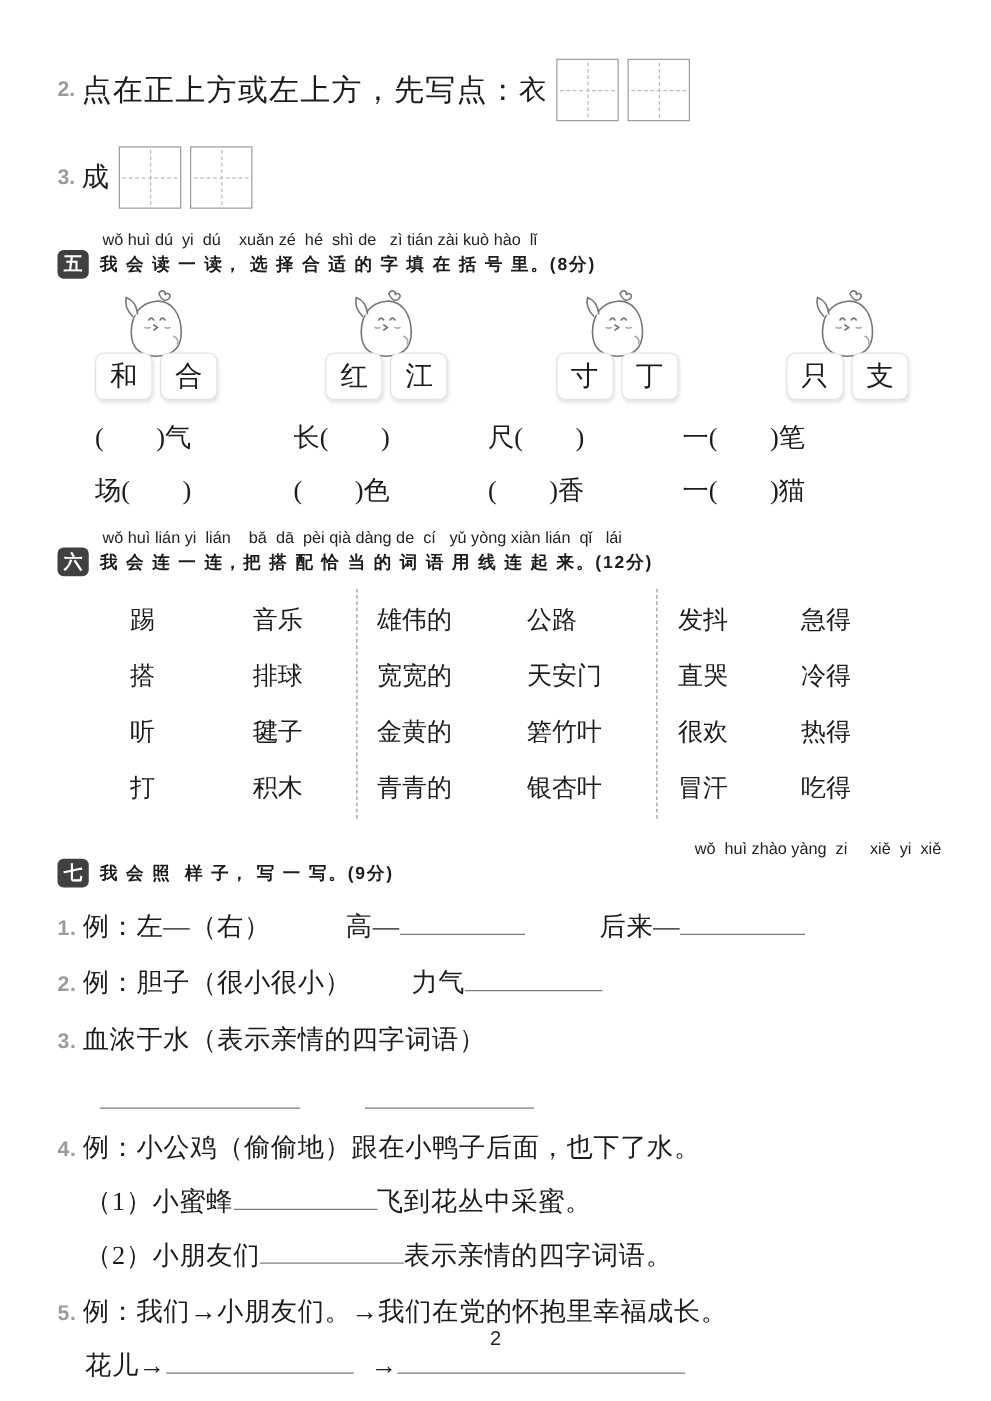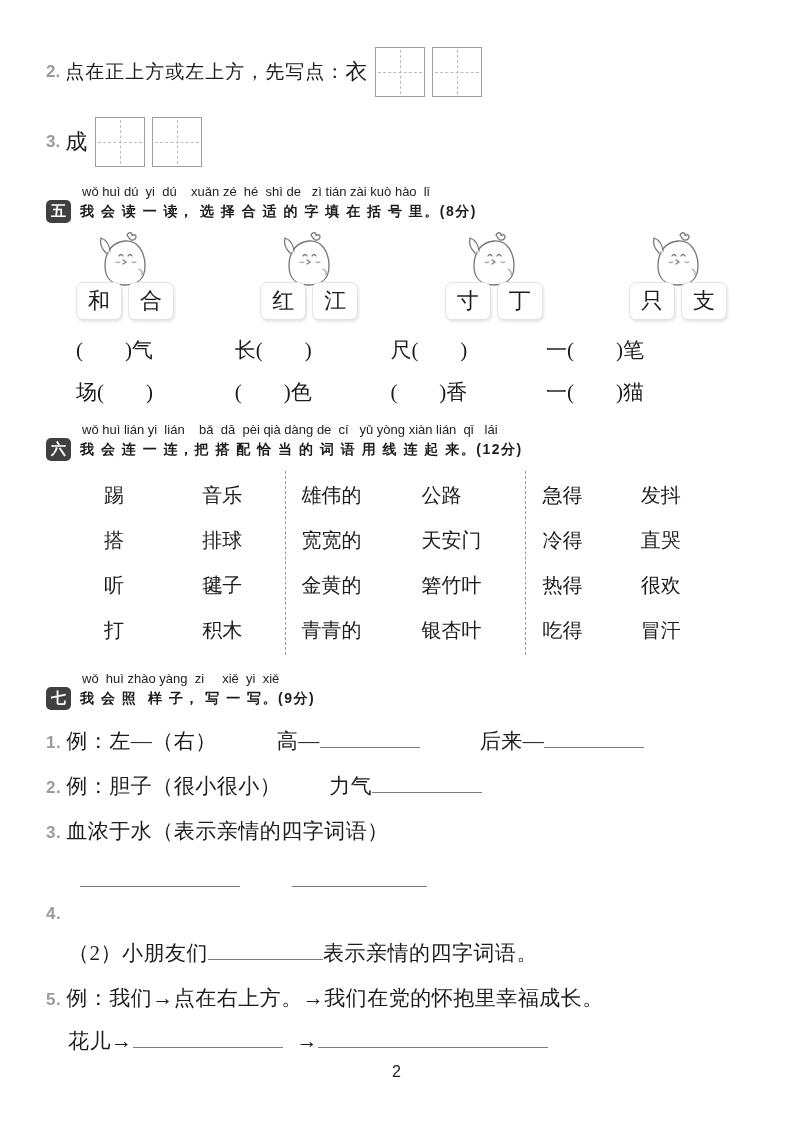--- a/index.html
+++ b/index.html
@@ -6,21 +6,21 @@
   html,body { background:#ffffff; }
   body {
     width:793px; height:1121px; overflow:hidden; position:relative;
     font-family:"Liberation Serif","DejaVu Serif",serif; color:#1c1c1c;
   }
   .page { padding:44px 40px 0 46px; }
 
   
   .top-row { display:flex; align-items:center; margin-bottom:14px; min-height:56px; }
   .q-num { font-family:"Liberation Sans",sans-serif; font-weight:bold; font-size:17px; color:#9b9b9b; margin-right:5px; flex:none; }
-  .top-text { font-size:19px; letter-spacing:1px; }
+  .top-text { font-size:24px; letter-spacing:1px; }
   .ex-char { font-size:22px; margin-right:8px; }
   .tian-pair { display:flex; gap:7px; }
   .tian { width:50px; height:50px; border:1.5px solid #9e9e9e; position:relative; background:#fff; }
   .tian .v { position:absolute; left:50%; top:2px; bottom:2px; border-left:1px dashed #bcbcbc; }
   .tian .h { position:absolute; top:50%; left:2px; right:2px; border-top:1px dashed #bcbcbc; }
 
   
   .sec-header { margin-top:12px; }
   .pinyin { font-family:"Liberation Sans","DejaVu Sans",sans-serif; font-size:13px; color:#222; margin-left:36px; white-space:pre; }
   .title-row { display:flex; align-items:center; margin-top:1px; }
@@ -246,36 +246,36 @@
         <span>青青的</span>
       </div>
       <div class="match-col right">
         <span>公路</span>
         <span>天安门</span>
         <span>箬竹叶</span>
         <span>银杏叶</span>
       </div>
     </div>
     <div class="match-group">
+      <div class="match-col right">
+        <span>发抖</span>
+        <span>直哭</span>
+        <span>很欢</span>
+        <span>冒汗</span>
+      </div>
       <div class="match-col">
         <span>急得</span>
         <span>冷得</span>
         <span>热得</span>
         <span>吃得</span>
       </div>
-      <div class="match-col right">
-        <span>发抖</span>
-        <span>直哭</span>
-        <span>很欢</span>
-        <span>冒汗</span>
-      </div>
-    </div>
-  </div>
-
-  <div class="sec-header" style="margin-top:16px;">
+    </div>
+  </div>
+
+  <div class="sec-header" style="margin-top:16px;text-align:right;">
     <div class="pinyin">wǒ  huì zhào yàng  zi     xiě  yi  xiě</div>
     <div class="title-row">
       <span class="badge">七</span>
       <span class="sec-title">我 会 照  样 子， 写 一 写。(9分)</span>
     </div>
   </div>
 
   <div class="q-row">
     <span class="q-num">1.</span>
     <span>例：左—（右）</span>
@@ -300,30 +300,36 @@
     <span>血浓于水（表示亲情的四字词语）</span>
   </div>
 
   <div class="lines-row">
     <span class="blank w160"></span>
     <span class="blank w135"></span>
   </div>
 
   <div class="q-row">
     <span class="q-num">4.</span>
+    <span>例：小公鸡（偷偷地）跟在小鸭子后面，也下了水。</span>
+  </div>
+  <div class="q-row sub-row">
+    <span>（1）小蜜蜂</span>
+    <span class="blank w115"></span>
+    <span>飞到花丛中采蜜。</span>
   </div>
   <div class="q-row sub-row">
     <span>（2）小朋友们</span>
     <span class="blank w115"></span>
     <span>表示亲情的四字词语。</span>
   </div>
 
   <div class="q-row">
     <span class="q-num">5.</span>
-    <span>例：我们→点在右上方。→我们在党的怀抱里幸福成长。</span>
+    <span>例：我们→小朋友们。→我们在党的怀抱里幸福成长。</span>
   </div>
   <div class="q-row sub-row">
     <span>花儿→</span>
     <span class="blank w150"></span>
     <span style="display:inline-block; width:14px;"></span>
     <span>→</span>
     <span class="blank w230"></span>
   </div>
 
 </div>

